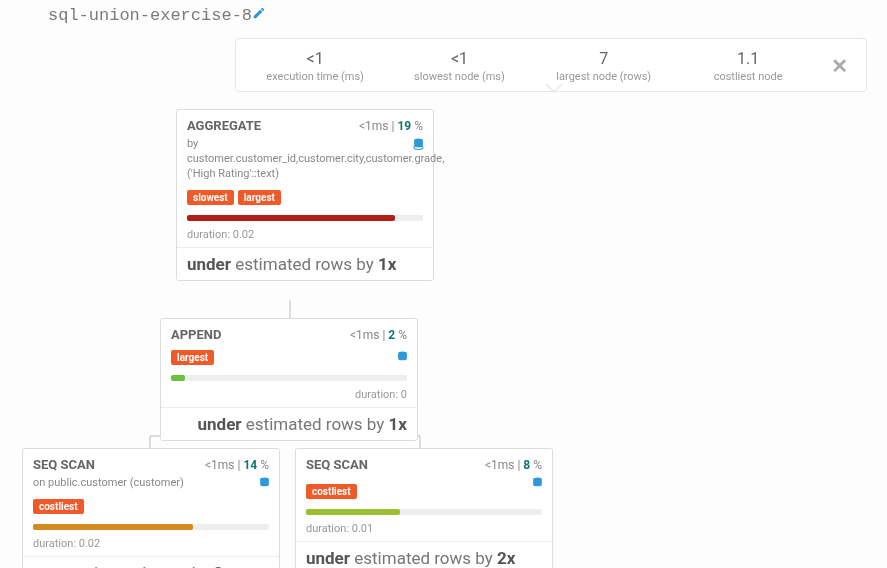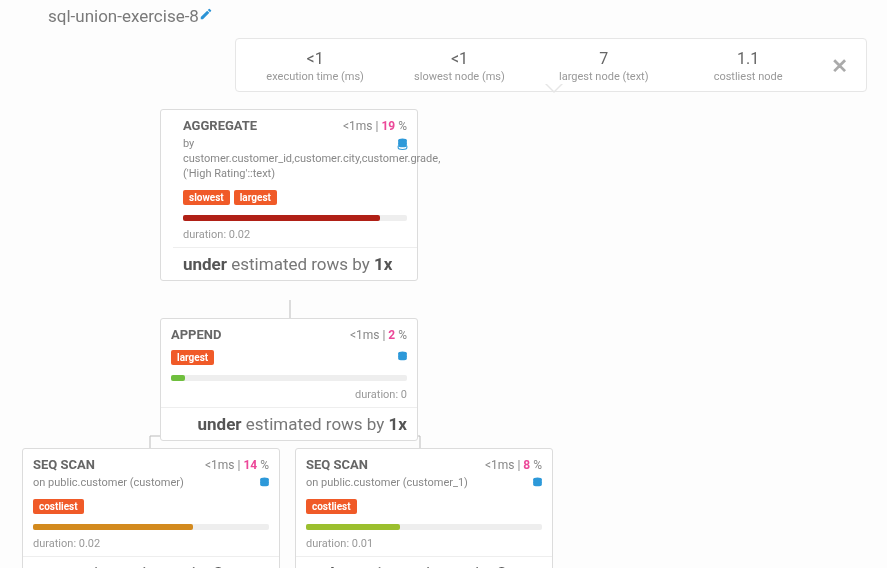--- a/index.html
+++ b/index.html
@@ -13,20 +13,21 @@
     overflow: hidden;
   }
   .title-area {
     position: absolute;
     top: 6px;
     left: 48px;
     font-size: 17px;
     color: #7a7a7a;
     display: flex;
     align-items: center;
+    font-family: Liberation Mono, monospace;
   }
   .title-area .pencil {
     color: #2b93d6;
     font-size: 15px;
   }
   .stats-bar {
     position: absolute;
     top: 38px;
     left: 235px;
     right: 20px;
@@ -93,21 +94,21 @@
   }
   .node-title {
     font-weight: 700;
     font-size: 13px;
     color: #666;
   }
   .node-time {
     font-size: 12px;
     color: #888;
   }
-  .node-time b { color: #ec4899; }
+  .node-time b { color: #0f766e; }
   .node-sub {
     padding: 0 10px 4px;
     font-size: 11px;
     color: #888;
     line-height: 1.35;
     position: relative;
     padding-right: 26px;
   }
   .db-icon {
     position: absolute;
@@ -185,31 +186,31 @@
   <div class="stat">
     <div class="stat-val">&lt;1</div>
     <div>execution time (ms)</div>
   </div>
   <div class="stat">
     <div class="stat-val">&lt;1</div>
     <div>slowest node (ms)</div>
   </div>
   <div class="stat">
     <div class="stat-val">7</div>
-    <div>largest node (text)</div>
+    <div>largest node (rows)</div>
   </div>
   <div class="stat">
     <div class="stat-val">1.1</div>
     <div>costliest node</div>
   </div>
   <div class="close-x">✕</div>
 </div>
 <div class="tip"></div>
 
-<div class="node" style="top:109px; left:160px;padding-left:12px;">
+<div class="node" style="top:109px; left:176px;">
   <div class="node-head">
     <span class="node-title">AGGREGATE</span>
     <span class="node-time"><span>&lt;1ms</span><span> | </span><b>19</b><span> %</span></span>
   </div>
   <div class="node-sub">
     <span>by customer.customer_id,customer.city,customer.grade,('High Rating'::text)</span>
     <span class="db-icon">
       <svg width="13" height="14" viewBox="0 0 24 24" fill="currentColor">
           <ellipse cx="12" cy="5" rx="8" ry="3"></ellipse>
           <path d="M4 5v5c0 1.7 3.6 3 8 3s8-1.3 8-3V5"></path>
@@ -275,21 +276,20 @@
   <div class="duration-row">duration: 0.02</div>
   <div class="row"><b>over</b><span> estimated rows by </span><b><span>2</span><span>x</span></b></div>
 </div>
 
 <div class="node" style="top:448px; left:295px;">
   <div class="node-head">
     <span class="node-title">SEQ SCAN</span>
     <span class="node-time"><span>&lt;1ms</span><span> | </span><b>8</b><span> %</span></span>
   </div>
   <div class="node-sub">
-    <span>on public.customer (customer_1)</span>
     <span class="db-icon">
       <svg width="13" height="14" viewBox="0 0 24 24" fill="currentColor">
           <ellipse cx="12" cy="5" rx="8" ry="3"></ellipse>
           <path d="M4 5v5c0 1.7 3.6 3 8 3s8-1.3 8-3V5"></path>
           <path d="M4 10v5c0 1.7 3.6 3 8 3s8-1.3 8-3v-5"></path>
         </svg>
     </span>
   </div>
   <div class="tags">
     <span class="tag">costliest</span>

